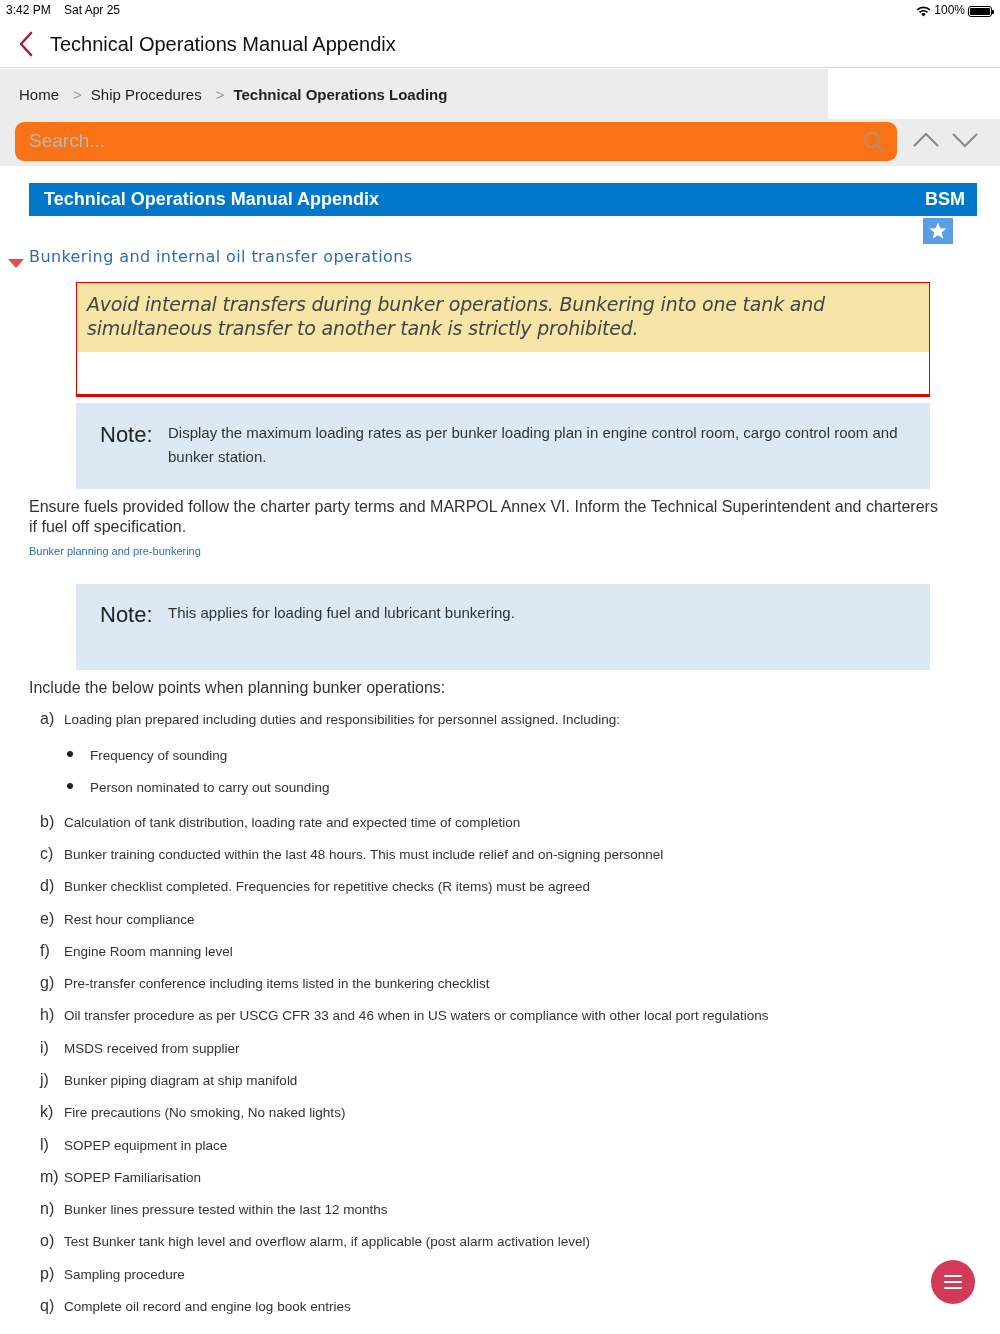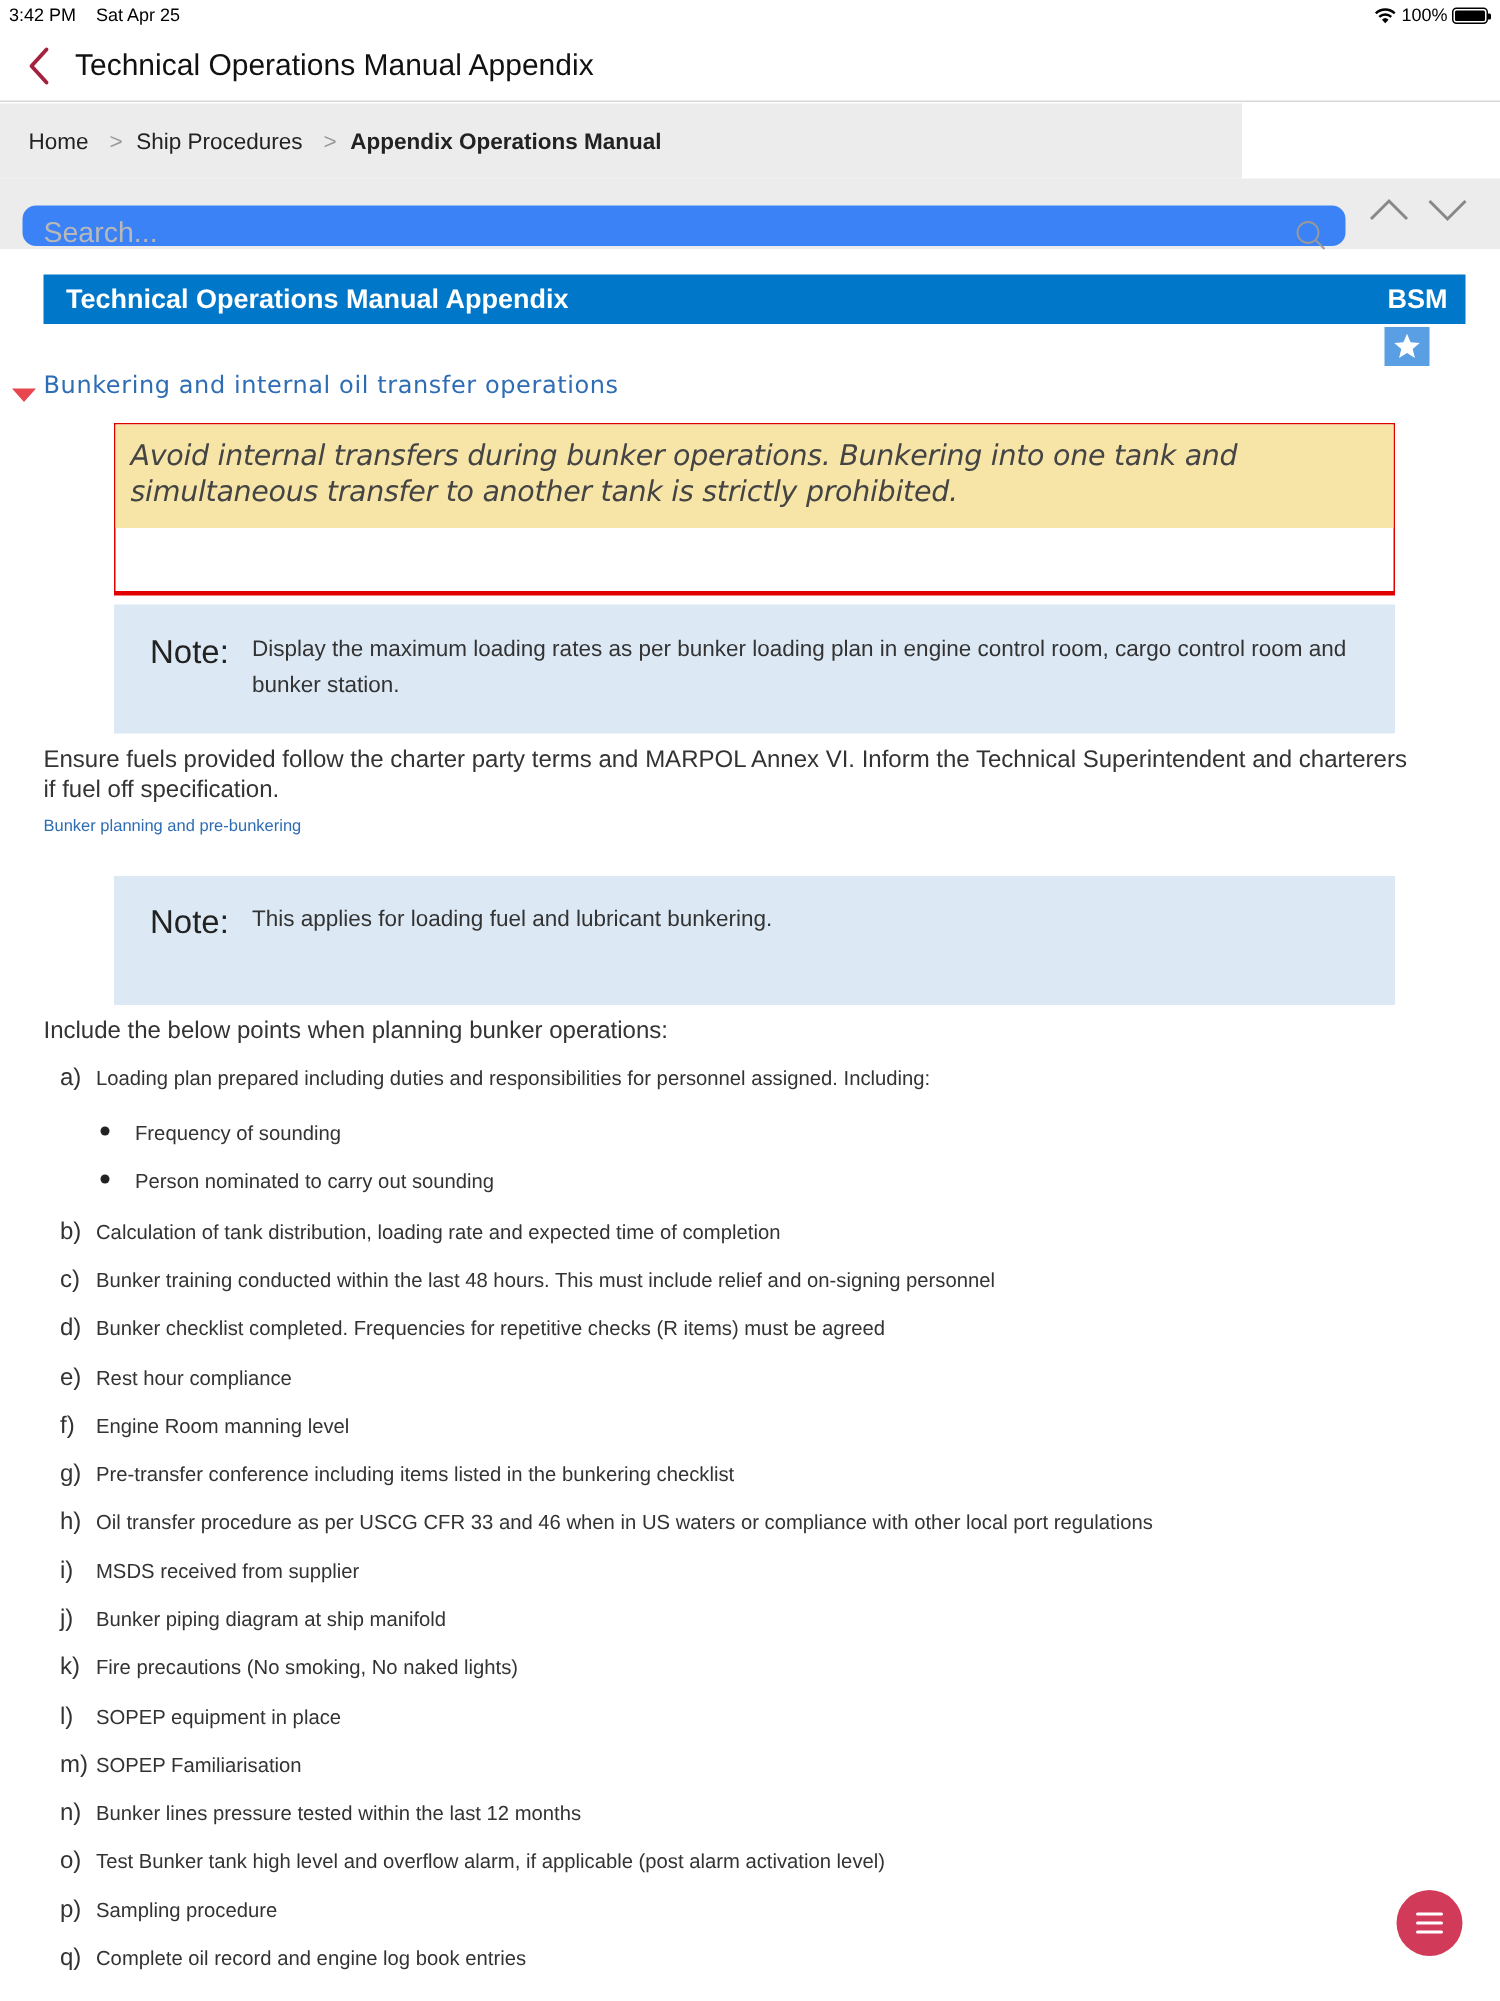--- a/index.html
+++ b/index.html
@@ -2,36 +2,36 @@
 <html><head>
 <meta charset="utf-8">
 <style>
   * { box-sizing: border-box; margin: 0; padding: 0; }
   html, body { width: 1000px; height: 1334px; overflow: hidden; background: #ffffff; }
   body { font-family: "Liberation Sans", sans-serif; color: #222; position: relative; }
 
   .status-bar { position: absolute; top: 0; left: 0; width: 1000px; height: 22px; font-size: 12px; color: #000; }
   .status-bar .time { position: absolute; left: 6px; top: 3px; }
   .status-bar .date { position: absolute; left: 64px; top: 3px; }
-  .status-bar .right { position: absolute; right: 8px; top: 3px; display: flex; align-items: center; gap: 3px; }
+  .status-bar .right { position: absolute; right: 8px; top: 3px; display: flex; align-items: flex-end; gap: 3px; }
   .battery { width: 24px; height: 11px; border: 1px solid #000; border-radius: 3px; padding: 1px; position: relative; }
   .battery .fill { background: #000; height: 100%; border-radius: 1px; }
   .battery::after { content: ""; position: absolute; right: -3px; top: 3px; width: 2px; height: 4px; background: #000; border-radius: 0 1px 1px 0; }
 
   .nav-bar { position: absolute; top: 22px; left: 0; width: 1000px; height: 46px; border-bottom: 1px solid #d8d8d8; }
   .nav-bar .back { position: absolute; left: 14px; top: 8px; width: 26px; height: 28px; cursor: pointer; }
   .nav-bar .title { position: absolute; left: 50px; top: 11px; font-size: 20px; color: #111; }
 
   .breadcrumb { position: absolute; top: 69px; left: 0; width: 828px; height: 50px; background: #ececec; display: flex; align-items: center; padding-left: 19px; font-size: 15px; }
   .breadcrumb .crumb { color: #222; cursor: pointer; }
   .breadcrumb .crumb.current { font-weight: bold; }
   .breadcrumb .sep { color: #999; margin: 0 9px 0 14px; font-size: 15px; }
 
   .search-row { position: absolute; top: 119px; left: 0; width: 1000px; height: 47px; background: #ececec; }
-  .search-box { position: absolute; left: 15px; top: 18px; width: 882px; height: 27px; background: #3b82f6; border-radius: 9px; }
+  .search-box { position: absolute; left: 15px; top: 3px; width: 882px; height: 39px; background: #f97316; border-radius: 9px; }
   .search-box input { border: none; outline: none; background: transparent; position: absolute; left: 14px; top: 8px; width: 820px; font-size: 19px; font-family: "Liberation Sans", sans-serif; color: #333; }
   .search-box input::placeholder { color: #b8b8b8; }
   .search-box .mag { position: absolute; right: 12px; top: 9px; width: 22px; height: 22px; }
   .arrow-btn { position: absolute; top: 10px; width: 28px; height: 22px; cursor: pointer; }
 
   .header-band { position: absolute; top: 183px; left: 29px; width: 948px; height: 33px; background: #0077c8; color: #fff; font-weight: bold; font-size: 18px; }
   .header-band .t { position: absolute; left: 15px; top: 6px; }
   .header-band .bsm { position: absolute; right: 12px; top: 6px; }
   .star-btn { position: absolute; top: 218px; left: 923px; width: 30px; height: 26px; background: #5a9ee4; cursor: pointer; display: flex; align-items: center; justify-content: center; }
 
@@ -83,21 +83,21 @@
     <path d="M17 3 L7 14 L17 25" stroke="#a3233f" stroke-width="2.6" fill="none" stroke-linecap="round" stroke-linejoin="round"></path>
   </svg>
   <span class="title">Technical Operations Manual Appendix</span>
 </div>
 
 <div class="breadcrumb">
   <span class="crumb">Home</span>
   <span class="sep">&gt;</span>
   <span class="crumb">Ship Procedures</span>
   <span class="sep">&gt;</span>
-  <span class="crumb current">Appendix Operations Manual</span>
+  <span class="crumb current">Technical Operations Loading</span>
 </div>
 
 <div class="search-row">
   <div class="search-box">
     <input type="text" placeholder="Search..." style="">
     <svg class="mag" viewBox="0 0 22 22">
       <circle cx="9" cy="9" r="7" stroke="#999" stroke-width="1.3" fill="none"></circle>
       <path d="M14 14 L20 20" stroke="#999" stroke-width="1.3"></path>
     </svg>
   </div>

